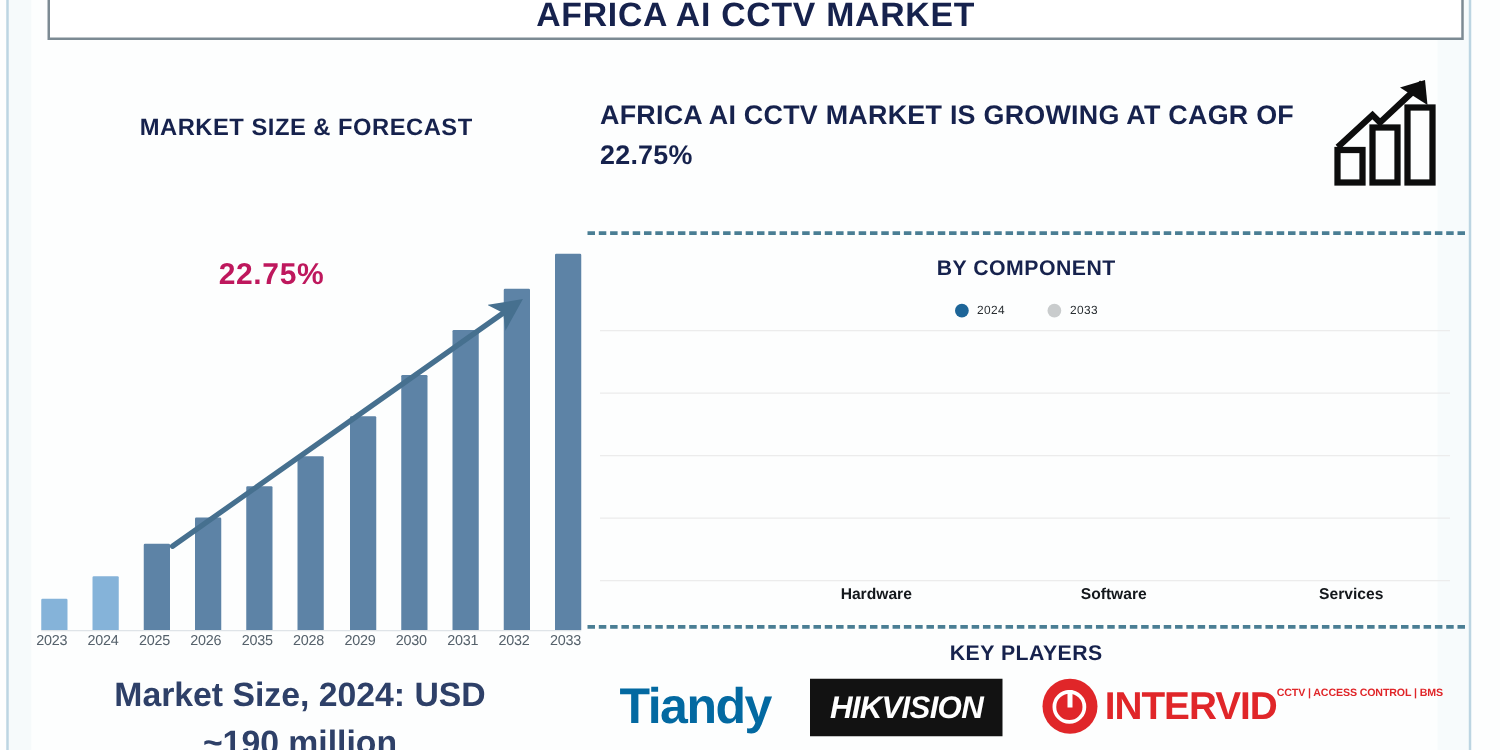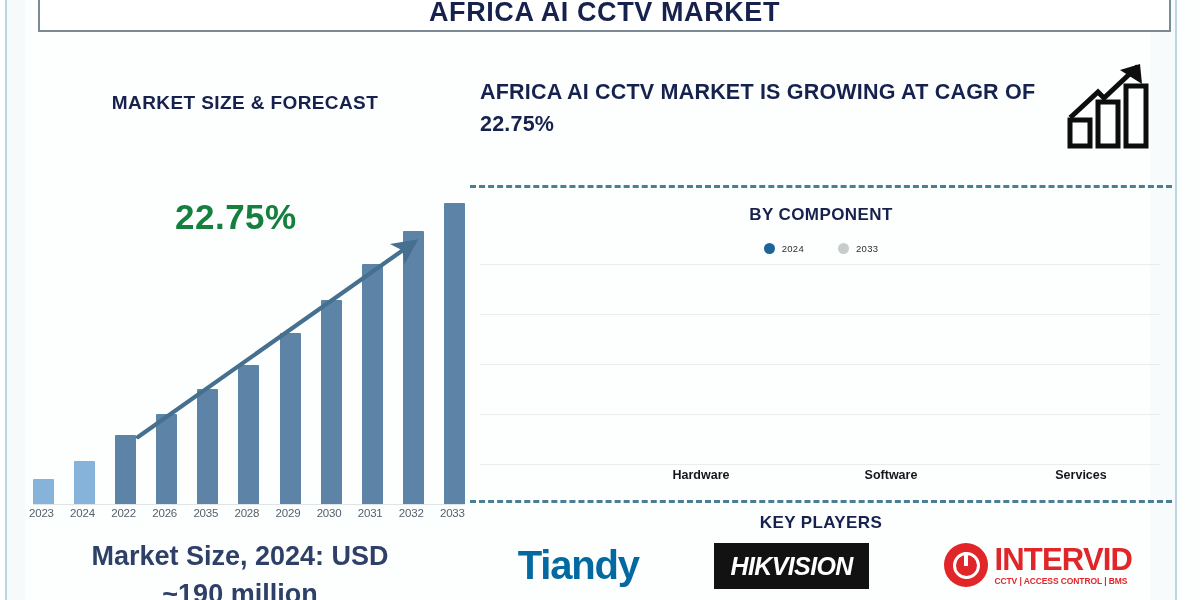--- a/index.html
+++ b/index.html
@@ -44,22 +44,22 @@
   .left-panel { position: absolute; left: 25px; top: 55px; width: 440px; height: 545px; }
 
   .left-heading {
     position: absolute; left: 0; top: 37px; width: 440px;
     text-align: center;
     font-size: 19px; font-weight: 700; letter-spacing: .4px;
     color: #16224d;
   }
 
   .cagr-callout {
-    position: absolute; left: 150px; top: 142px;
-    font-size: 35px; font-weight: 700; color: #15803d;
+    position: absolute; left: 150px; top: 151px;
+    font-size: 24px; font-weight: 700; color: #be185d;
     letter-spacing: .5px;
   }
 
   .bar-chart {
     position: absolute; left: 0px; top: 125px;
     width: 440px; height: 325px;
   }
   .bar-axis {
     position: absolute; left: 8px; bottom: 0; width: 432px; height: 1px;
     background: #dfe4e8;
@@ -181,21 +181,21 @@
     width: 27px; height: 27px; border-radius: 50%;
     border: 3px solid #ffffff;
     display:flex; align-items:center; justify-content:center;
     position: relative;
   }
   .intervid-inner::after {
     content: ""; position: absolute; top: -3px; left: 50%;
     transform: translateX(-50%);
     width: 4px; height: 14px; background: #ffffff;
   }
-  .intervid-words { display: flex; flex-direction: column; }
+  .intervid-words { display: flex; flex-direction: row; }
   .intervid-name {
     font-size: 31px; font-weight: 700; color: #e02629;
     letter-spacing: -.8px; line-height: 32px;
   }
   .intervid-tag {
     font-size: 8.5px; font-weight: 700; color: #e02629;
     letter-spacing: -.1px; line-height: 11px;
   }
 </style>
 </head>
@@ -240,21 +240,21 @@
         <marker id="arrowhead" markerWidth="7" markerHeight="7" refX="2.6" refY="3" orient="auto">
           <path d="M0,0 L6.2,3 L0,6 L1.6,3 Z" fill="#46708f"></path>
         </marker>
       </defs>
       <line x1="113" y1="257" x2="381" y2="68" stroke="#46708f" stroke-width="4.2" marker-end="url(#arrowhead)" stroke-linecap="round"></line>
     </svg>
 
     <div class="xlabels" id="forecast-xlabels">
         <div class="xlabel">2023</div>
         <div class="xlabel">2024</div>
-        <div class="xlabel">2022</div>
+        <div class="xlabel">2025</div>
         <div class="xlabel">2026</div>
         <div class="xlabel">2035</div>
         <div class="xlabel">2028</div>
         <div class="xlabel">2029</div>
         <div class="xlabel">2030</div>
         <div class="xlabel">2031</div>
         <div class="xlabel">2032</div>
         <div class="xlabel">2033</div>
       </div>
 

